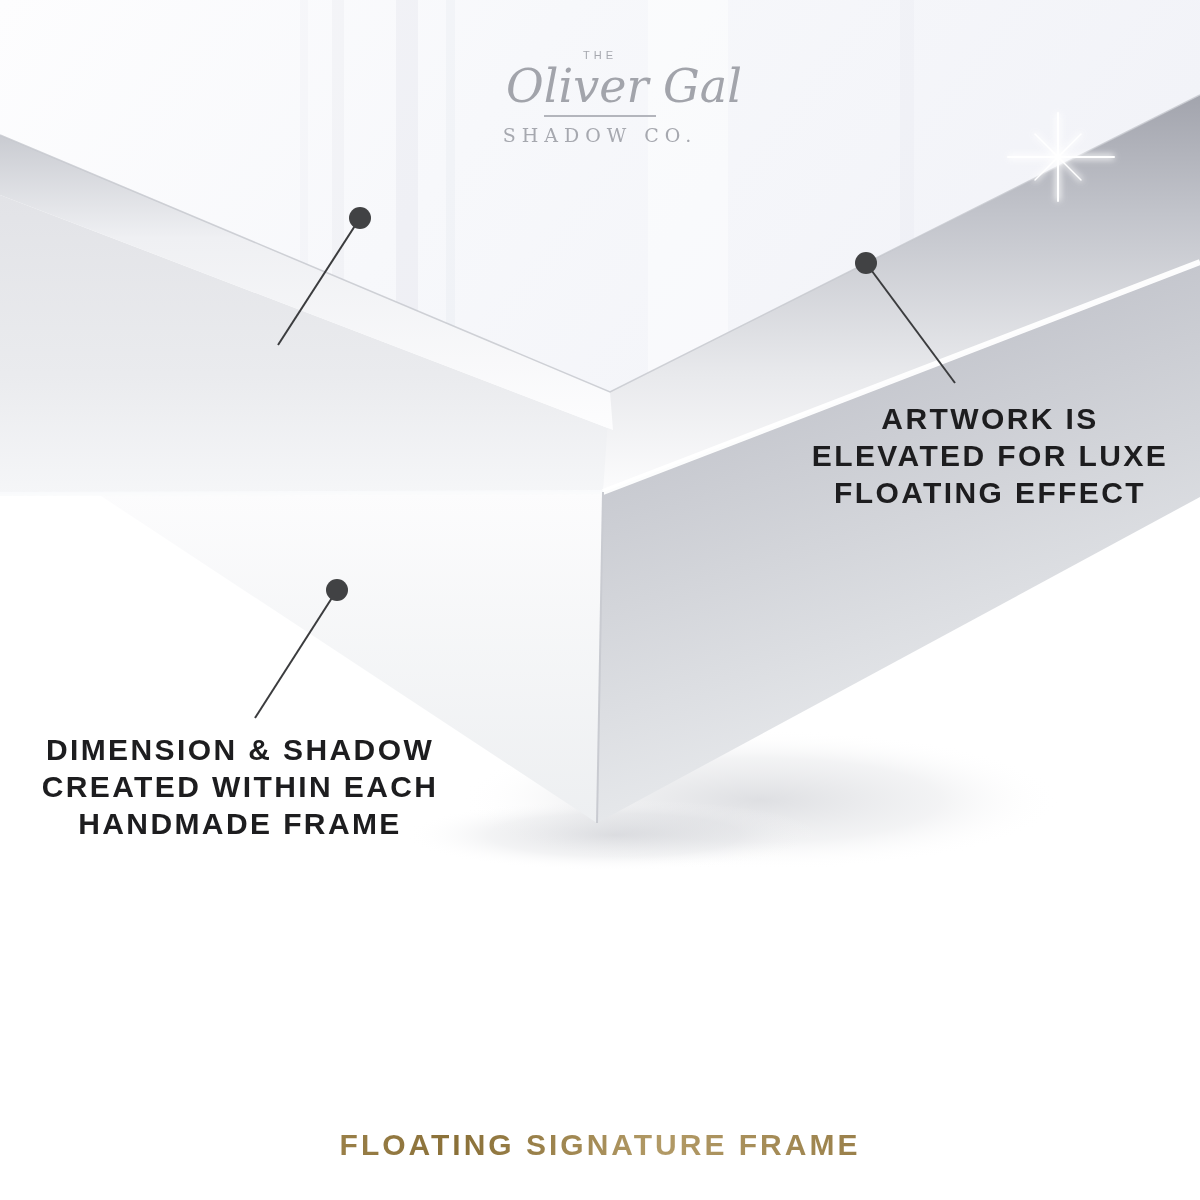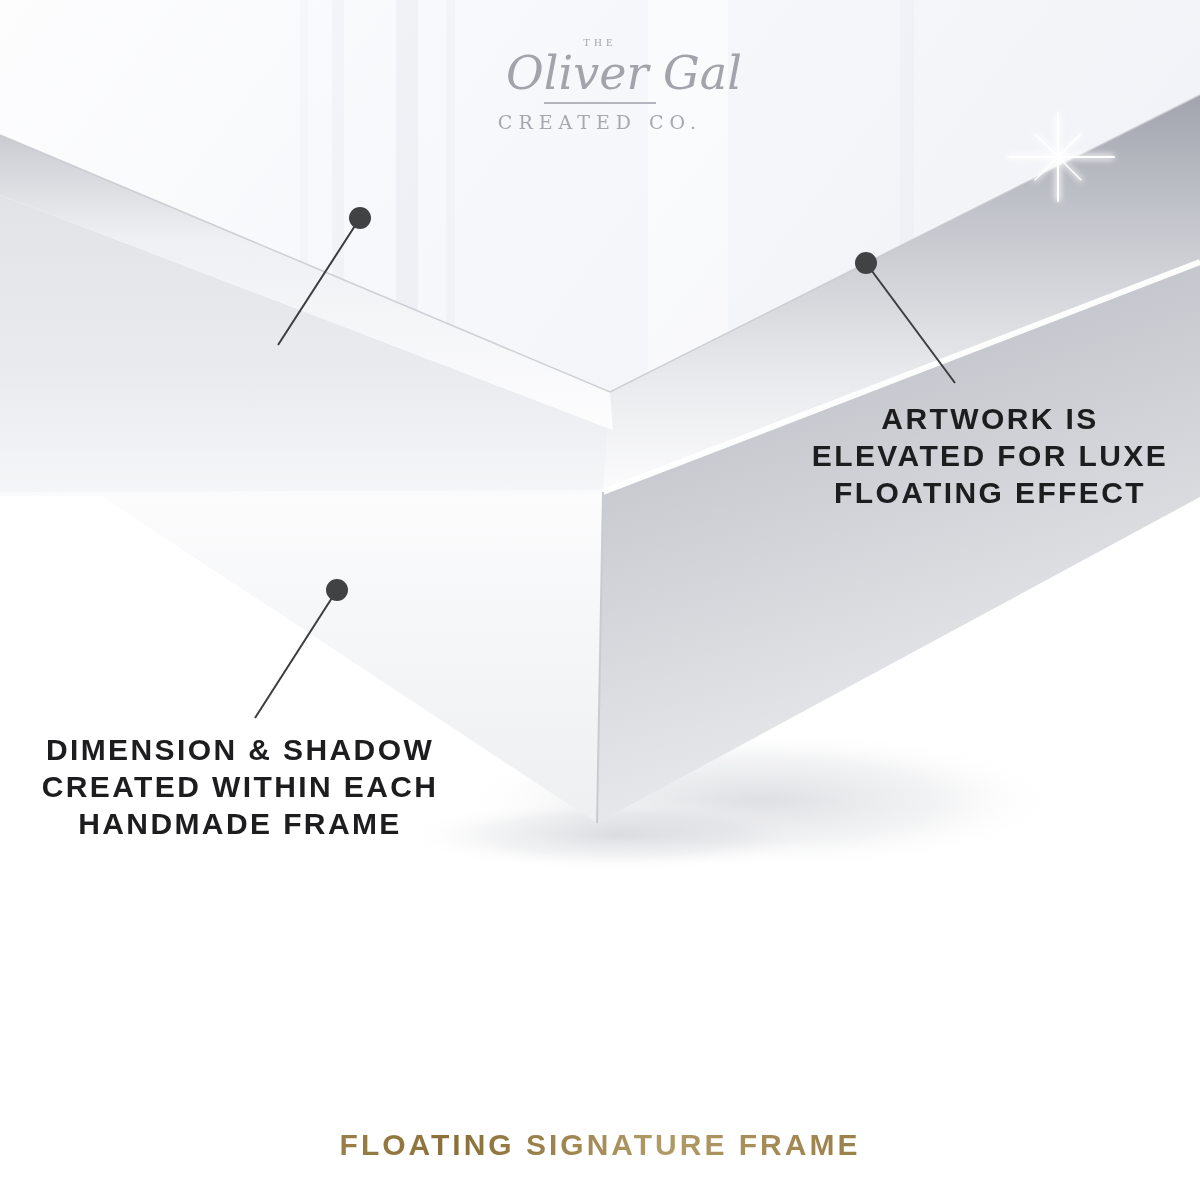--- a/index.html
+++ b/index.html
@@ -3,21 +3,21 @@
 <meta charset="utf-8">
 <style>
   html,body{margin:0;padding:0;background:#ffffff;}
   .canvas{
     position:relative;width:1200px;height:1200px;background:#ffffff;overflow:hidden;
     font-family:"Liberation Sans",sans-serif;
   }
   .layer{position:absolute;left:0;top:0;}
   
   .logo{position:absolute;left:0;right:0;top:36px;text-align:center;color:#9fa1a8;user-select:none;}
-  .logo-the{font-family:Liberation Serif, serif;font-size:11px;letter-spacing:4px;color:#a6a8af;}
+  .logo-the{font-family:Liberation Sans, sans-serif;font-size:11px;letter-spacing:4px;color:#a6a8af;margin-top:13px;}
   .logo-name{font-family:"DejaVu Serif",serif;font-style:italic;font-size:46px;line-height:50px;color:#a2a4ab;margin-top:0px;padding-left:48px;}
   .logo-rule{width:112px;height:2px;background:#b3b5bc;margin:4px auto 7px auto;}
   .logo-sub{font-family:"DejaVu Serif",serif;font-size:19px;letter-spacing:6px;color:#a6a8af;}
   
   .callout-text{
     position:absolute;text-align:center;white-space:pre-line;
     font-weight:700;font-size:30px;line-height:37px;letter-spacing:2.4px;color:#1d1d1f;
   }
   .ct-plexiglass{left:55px;top:419px;width:380px;}
   .ct-floating{left:795px;top:400px;width:390px;}
@@ -136,21 +136,21 @@
     <g>
       <line x1="337" y1="590" x2="255" y2="718" stroke="#3b3c3e" stroke-width="2"></line>
       <circle cx="337" cy="590" r="11" fill="#414244"></circle>
     </g>
   </svg>
 
   <div class="logo">
     <div class="logo-the">THE</div>
     <div class="logo-name">Oliver Gal</div>
     <div class="logo-rule"></div>
-    <div class="logo-sub">CREATED CO.</div>
+    <div class="logo-sub">SHADOW CO.</div>
   </div>
 
   <div class="callout-text ct-floating">ARTWORK IS
 ELEVATED FOR LUXE
 FLOATING EFFECT</div>
   <div class="callout-text ct-handmade">DIMENSION &amp; SHADOW
 CREATED WITHIN EACH
 HANDMADE FRAME</div>
 
   <div class="footer">FLOATING SIGNATURE FRAME</div>

